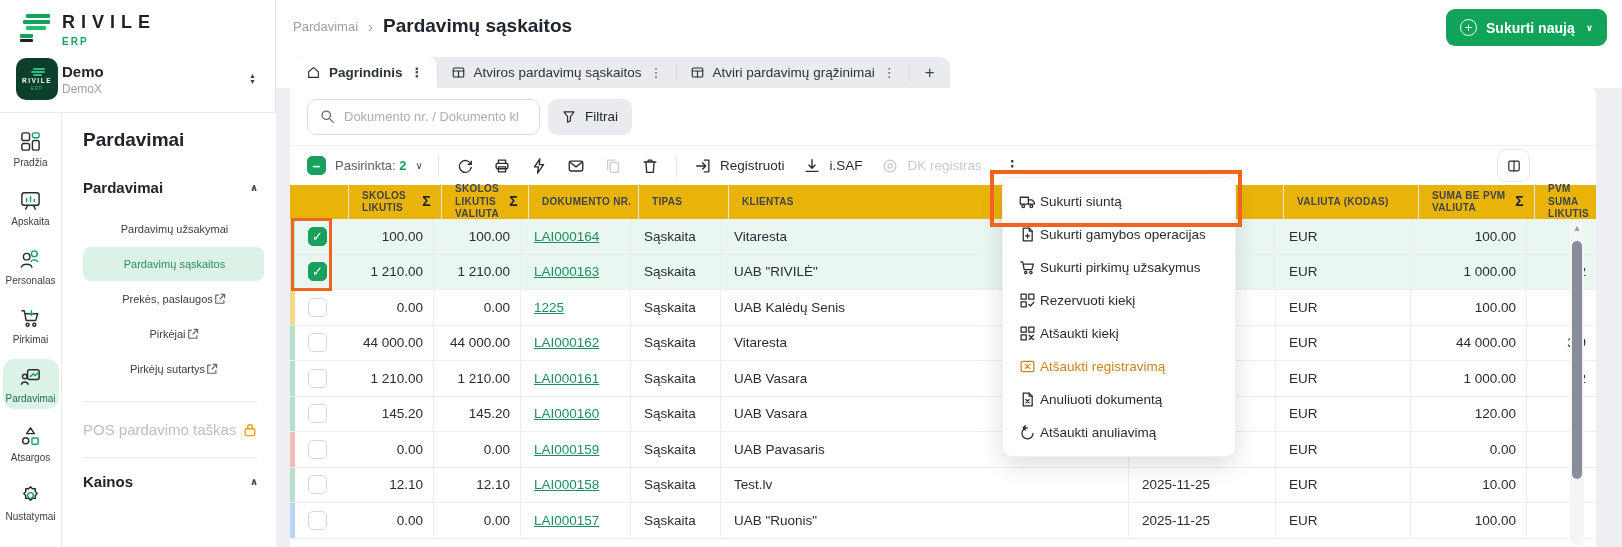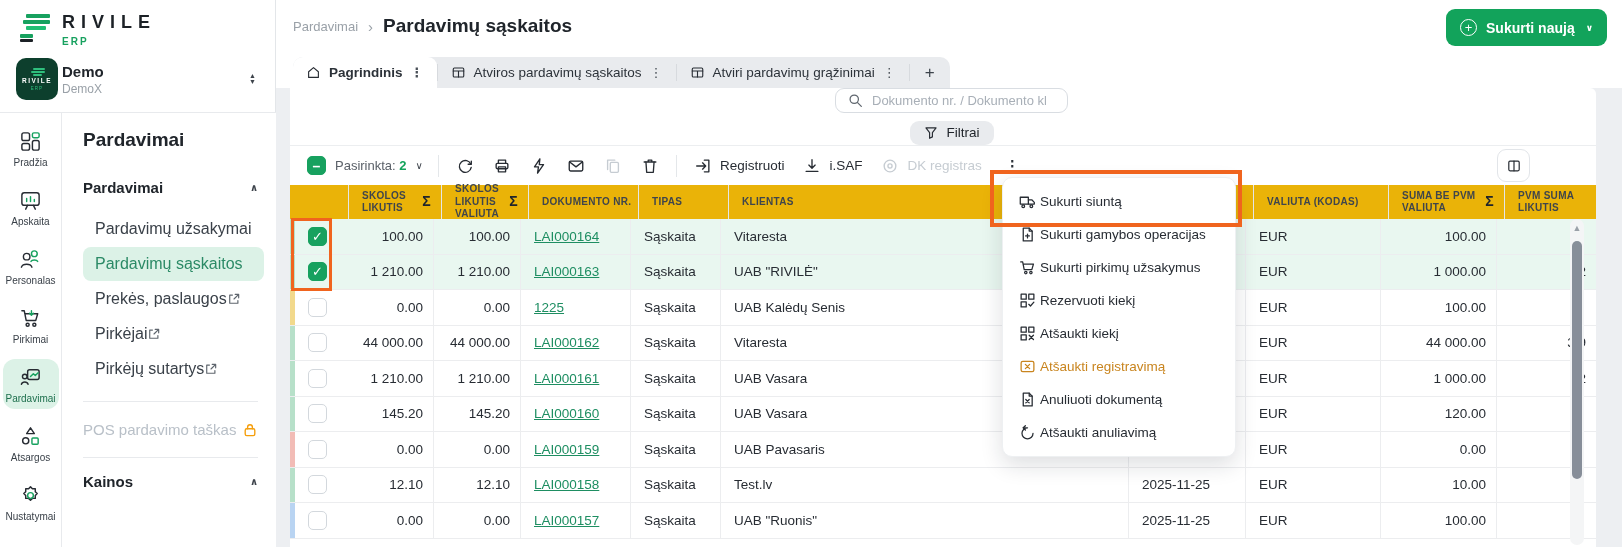--- a/index.html
+++ b/index.html
@@ -38,21 +38,21 @@
   .rail { position:absolute; left:0; top:113px; width:62px; height:434px; border-right:1px solid #e8eaed; display:flex; flex-direction:column; align-items:center; padding-top:10px; gap:9px; overflow:hidden; background:#fff; }
   .rail-item { width:56px; display:flex; flex-direction:column; align-items:center; gap:4px; padding:7px 0 5px; border-radius:12px; color:#3a4149; cursor:pointer; }
   .rail-item .rlabel { font-size:10px; }
   .rail-item.active { background:#dcf2e7; color:#1d6f4d; }
   .rail-item svg { display:block; }
 
   .subnav { position:absolute; left:63px; top:113px; width:213px; height:434px; padding:16px 12px 0 20px; overflow:hidden; background:#fff; }
   .subnav-title { font-size:19px; font-weight:bold; color:#20252b; margin-bottom:28px; }
   .subnav-section { display:flex; justify-content:space-between; align-items:center; font-size:15px; font-weight:bold; color:#20252b; margin-bottom:16px; padding-right:6px; cursor:pointer; }
   .chev { font-size:10px; color:#3d434b; }
-  .snav-item { height:34px; display:flex; align-items:center; justify-content:flex-start; font-size:16px; color:#3a4149; padding:0 10px 0 12px; border-radius:8px; margin-bottom:1px; cursor:pointer; }
+  .snav-item { height:34px; display:flex; align-items:center; justify-content:center; font-size:11px; color:#3a4149; padding:0 10px 0 12px; border-radius:8px; margin-bottom:1px; cursor:pointer; }
   .snav-item.sel { background:#dcf2e7; color:#2b8a66; }
   .snav-item .ext { color:#b6bcc4; display:flex; }
   .subnav-div { border-top:1px solid #e8eaed; margin:15px 6px 15px 0; }
   .pos-row { display:flex; justify-content:space-between; align-items:center; font-size:15px; color:#b9c0c8; padding:4px 6px 4px 0; cursor:default; }
   .kainos-row { display:flex; justify-content:space-between; align-items:center; font-size:15px; font-weight:bold; color:#20252b; margin-top:14px; padding-right:6px; cursor:pointer;text-align:right; }
 
   
   .mainhdr { position:absolute; left:276px; top:0; width:1346px; height:55px; background:#fff; }
   .breadcrumb { position:absolute; left:17px; top:15px; display:flex; align-items:center; gap:10px; }
   .bc-parent { font-size:13px; color:#9aa1a8; cursor:pointer; }
@@ -67,21 +67,21 @@
   .tabs { position:absolute; left:17px; top:2px; height:31px; display:flex; background:#e9ebee; border-radius:10px 10px 0 0; overflow:hidden; }
   .tab { display:flex; align-items:center; gap:8px; padding:0 13px; font-size:13.5px; color:#2c3239; cursor:pointer; white-space:nowrap; }
   .tab.active { background:#fff; border-radius:9px 9px 0 0; font-weight:bold; }
   .tab .kebab { font-size:13px; color:#4a5058; }
   .tabsep { width:1px; background:#d7dade; margin:7px 0; }
   .tabplus { width:40px; display:flex; align-items:center; justify-content:center; font-size:17px; color:#3c434b; cursor:pointer; }
 
   
   .card { position:absolute; left:290px; top:88px; width:1306px; height:459px; background:#fff; border-radius:0 6px 0 0; }
 
-  .searchrow { height:58px; border-bottom:1px solid #eceef0; display:flex; align-items:center; padding-left:17px; gap:8px;flex-direction:column; }
+  .searchrow { height:58px; border-bottom:1px solid #eceef0; display:flex; align-items:center; padding-left:17px; gap:8px; }
   .searchbox { width:233px; height:36px; border:1px solid #d9dde2; border-radius:9px; display:flex; align-items:center; gap:9px; padding:0 12px; }
   .searchbox input { border:none; outline:none; flex:1; font-size:13px; color:#3a4149; font-family:inherit; background:transparent; }
   .searchbox input::placeholder { color:#a8afb7; }
   .filterbtn { height:36px; padding:0 14px; background:#e9ebee; border:none; border-radius:9px; display:flex; gap:9px; align-items:center; font-size:13.5px; color:#20252b; cursor:pointer; font-family:inherit; }
 
   .toolbar { height:39px; display:flex; align-items:center; padding-left:17px; gap:15px; position:relative; }
   .selgrp { display:flex; align-items:center; gap:9px; cursor:pointer; }
   .sel-label { font-size:13px; color:#5a6068; }
   .sel-count { color:#12a35b; font-weight:bold; }
   .vdiv { width:1px; height:22px; background:#e4e7ea; }
@@ -93,21 +93,21 @@
 
   .cb { width:19px; height:19px; border-radius:5px; border:1.5px solid #d3d8dd; background:#fff; display:flex; align-items:center; justify-content:center; font-size:13px; color:#fff; cursor:pointer; flex:none; }
   .cb.checked, .cb.ind { background:#17a15f; border-color:#17a15f; }
   .cb.ind { font-size:14px; font-weight:bold; }
 
   
   .theader { display:flex; height:34px; background:#eab308; font-size:10px; font-weight:bold; color:#3f454c; letter-spacing:.3px; line-height:1.25; }
   .theader .hc { display:flex; align-items:center; padding-left:13px; border-left:1px solid #e4e6e9; }
   .theader .hc:first-child, .theader .hc.nb { border-left:none; }
   .hc .sum { margin-left:auto; padding-right:10px; font-size:14px; font-weight:bold; color:#20252b; }
-  .w-str{width:5px;} .w-cb{width:45px;} .w-c1{width:93px;} .w-c2{width:87px;} .w-c3{width:110px;} .w-c4{width:90px;} .w-c5{width:408px;} .w-c6{width:117px;} .w-c7{width:135px;} .w-c8{width:116px;} .w-c9{flex:1;}
+  .w-str{width:5px;} .w-cb{width:45px;} .w-c1{width:93px;} .w-c2{width:87px;} .w-c3{width:110px;} .w-c4{width:90px;} .w-c5{width:408px;} .w-c6{width:117px;} .w-c7{width:135px;margin-left:30px;} .w-c8{width:116px;} .w-c9{flex:1;}
 
   .trow { display:flex; height:35.5px; border-bottom:1px solid #ecedef; font-size:13.5px; color:#272c33; cursor:pointer; }
   .trow.sel { background:#e9f7f0; }
   .trow .cell { display:flex; align-items:center; padding-left:13px; border-left:1px solid #ecedef; overflow:hidden; white-space:nowrap; }
   .trow .cell.nb { border-left:none; }
   .trow .num { justify-content:flex-end; padding-right:10px; padding-left:4px; }
   .cellcb { width:45px; display:flex; align-items:center; justify-content:center; }
   .stripe { width:5px; flex:none; }
   .doclink { color:#1e8e62; text-decoration:underline; cursor:pointer; }
 

